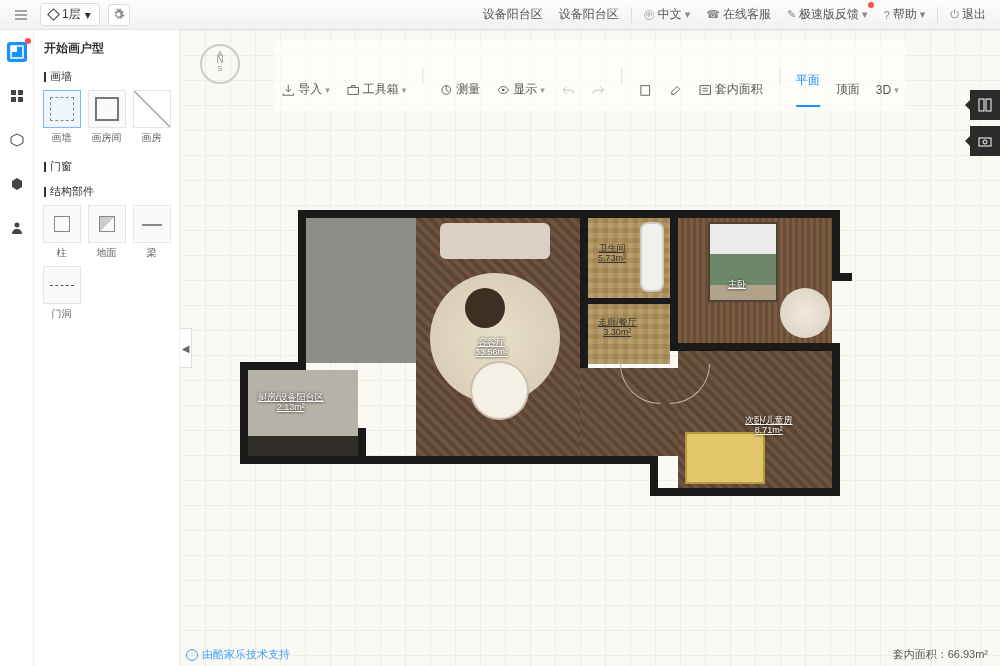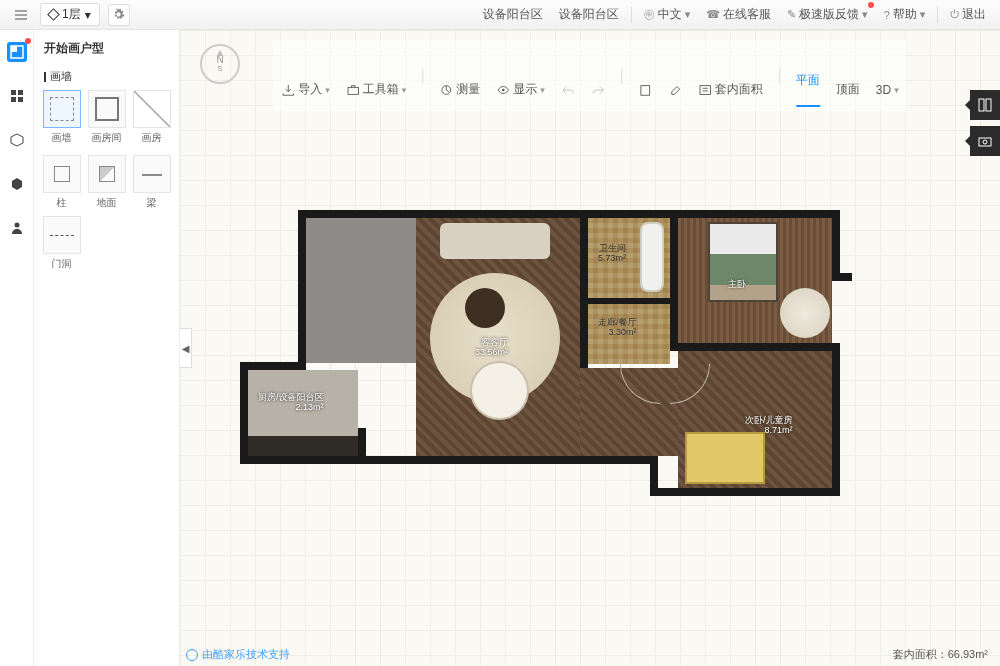--- a/index.html
+++ b/index.html
@@ -69,21 +69,21 @@
   .rf-btn::before { content:""; position:absolute; left:-5px; top:50%; transform:translateY(-50%); border-top:5px solid transparent; border-bottom:5px solid transparent; border-right:5px solid #2b2b2b;}
 
   
   .plan { position:absolute; top:148px; left:60px; width:600px; height:315px; }
   .wall { position:absolute; background:#1a1a1a; }
   .plan-room { position:absolute; overflow:hidden; }
   .wood { background: repeating-linear-gradient(90deg,#7a5c42 0 3px,#6a4d36 3px 6px); }
   .wood-d { background: repeating-linear-gradient(45deg,#5d4631 0 4px,#6e5440 4px 8px); }
   .tile { background: repeating-linear-gradient(0deg,#d8c9a8 0 5px,#cbb78f 5px 10px),repeating-linear-gradient(90deg,#d8c9a8 0 5px,#cbb78f 5px 10px); background-blend-mode:multiply;}
   .grey-carpet { background:#8d8c88; }
-  .room-label { position:absolute; font-size:9px; color:#fff; text-shadow:0 0 3px #000; text-align:right; line-height:1.1; pointer-events:none;}
+  .room-label { position:absolute; font-size:9px; color:#fff; text-shadow:0 0 3px #000; text-align:center; line-height:1.1; pointer-events:none;text-decoration:underline;}
   .rug-round { position:absolute; border-radius:50%; background:radial-gradient(#e8dfc9,#d4c9ae); }
   .table-round { position:absolute; border-radius:50%; background:#f4f0e6; box-shadow:0 0 0 2px #c9beb0;}
   .sofa-L { position:absolute; background:#d9d2c4; border-radius:6px;}
   .bed { position:absolute; background:linear-gradient(#eaeaea 0 40%, #6d8868 40% 80%, #b2a28a 80%); border:2px solid #4d4439;}
   .bathtub { position:absolute; background:#f0f0ee; border-radius:8px; border:2px solid #cfccc6;}
   .counter { position:absolute; background:#2f2b27;}
 
   
   .footer-left { position:absolute; left:6px; bottom:4px; font-size:11px; color:#41a0ff; display:flex; align-items:center; gap:4px;}
   .footer-left .ring{ width:12px;height:12px;border:1.5px solid #41a0ff;border-radius:50%;}
@@ -192,21 +192,23 @@
     <div class="sb-cell">
         <div class="sb-thumb thumb-solid"></div>
         <span>画房间</span>
       </div>
     <div class="sb-cell">
         <div class="sb-thumb thumb-diag"></div>
         <span>画房</span>
       </div>
   </div>
 
-
+  <div class="sb-section-label">门窗</div>
+
+  <div class="sb-section-label">结构部件</div>
   <div class="sb-grid">
     <div class="sb-cell">
         <div class="sb-thumb thumb-rect"></div>
         <span>柱</span>
       </div>
     <div class="sb-cell">
         <div class="sb-thumb thumb-rect-fill"></div>
         <span>地面</span>
       </div>
     <div class="sb-cell">

